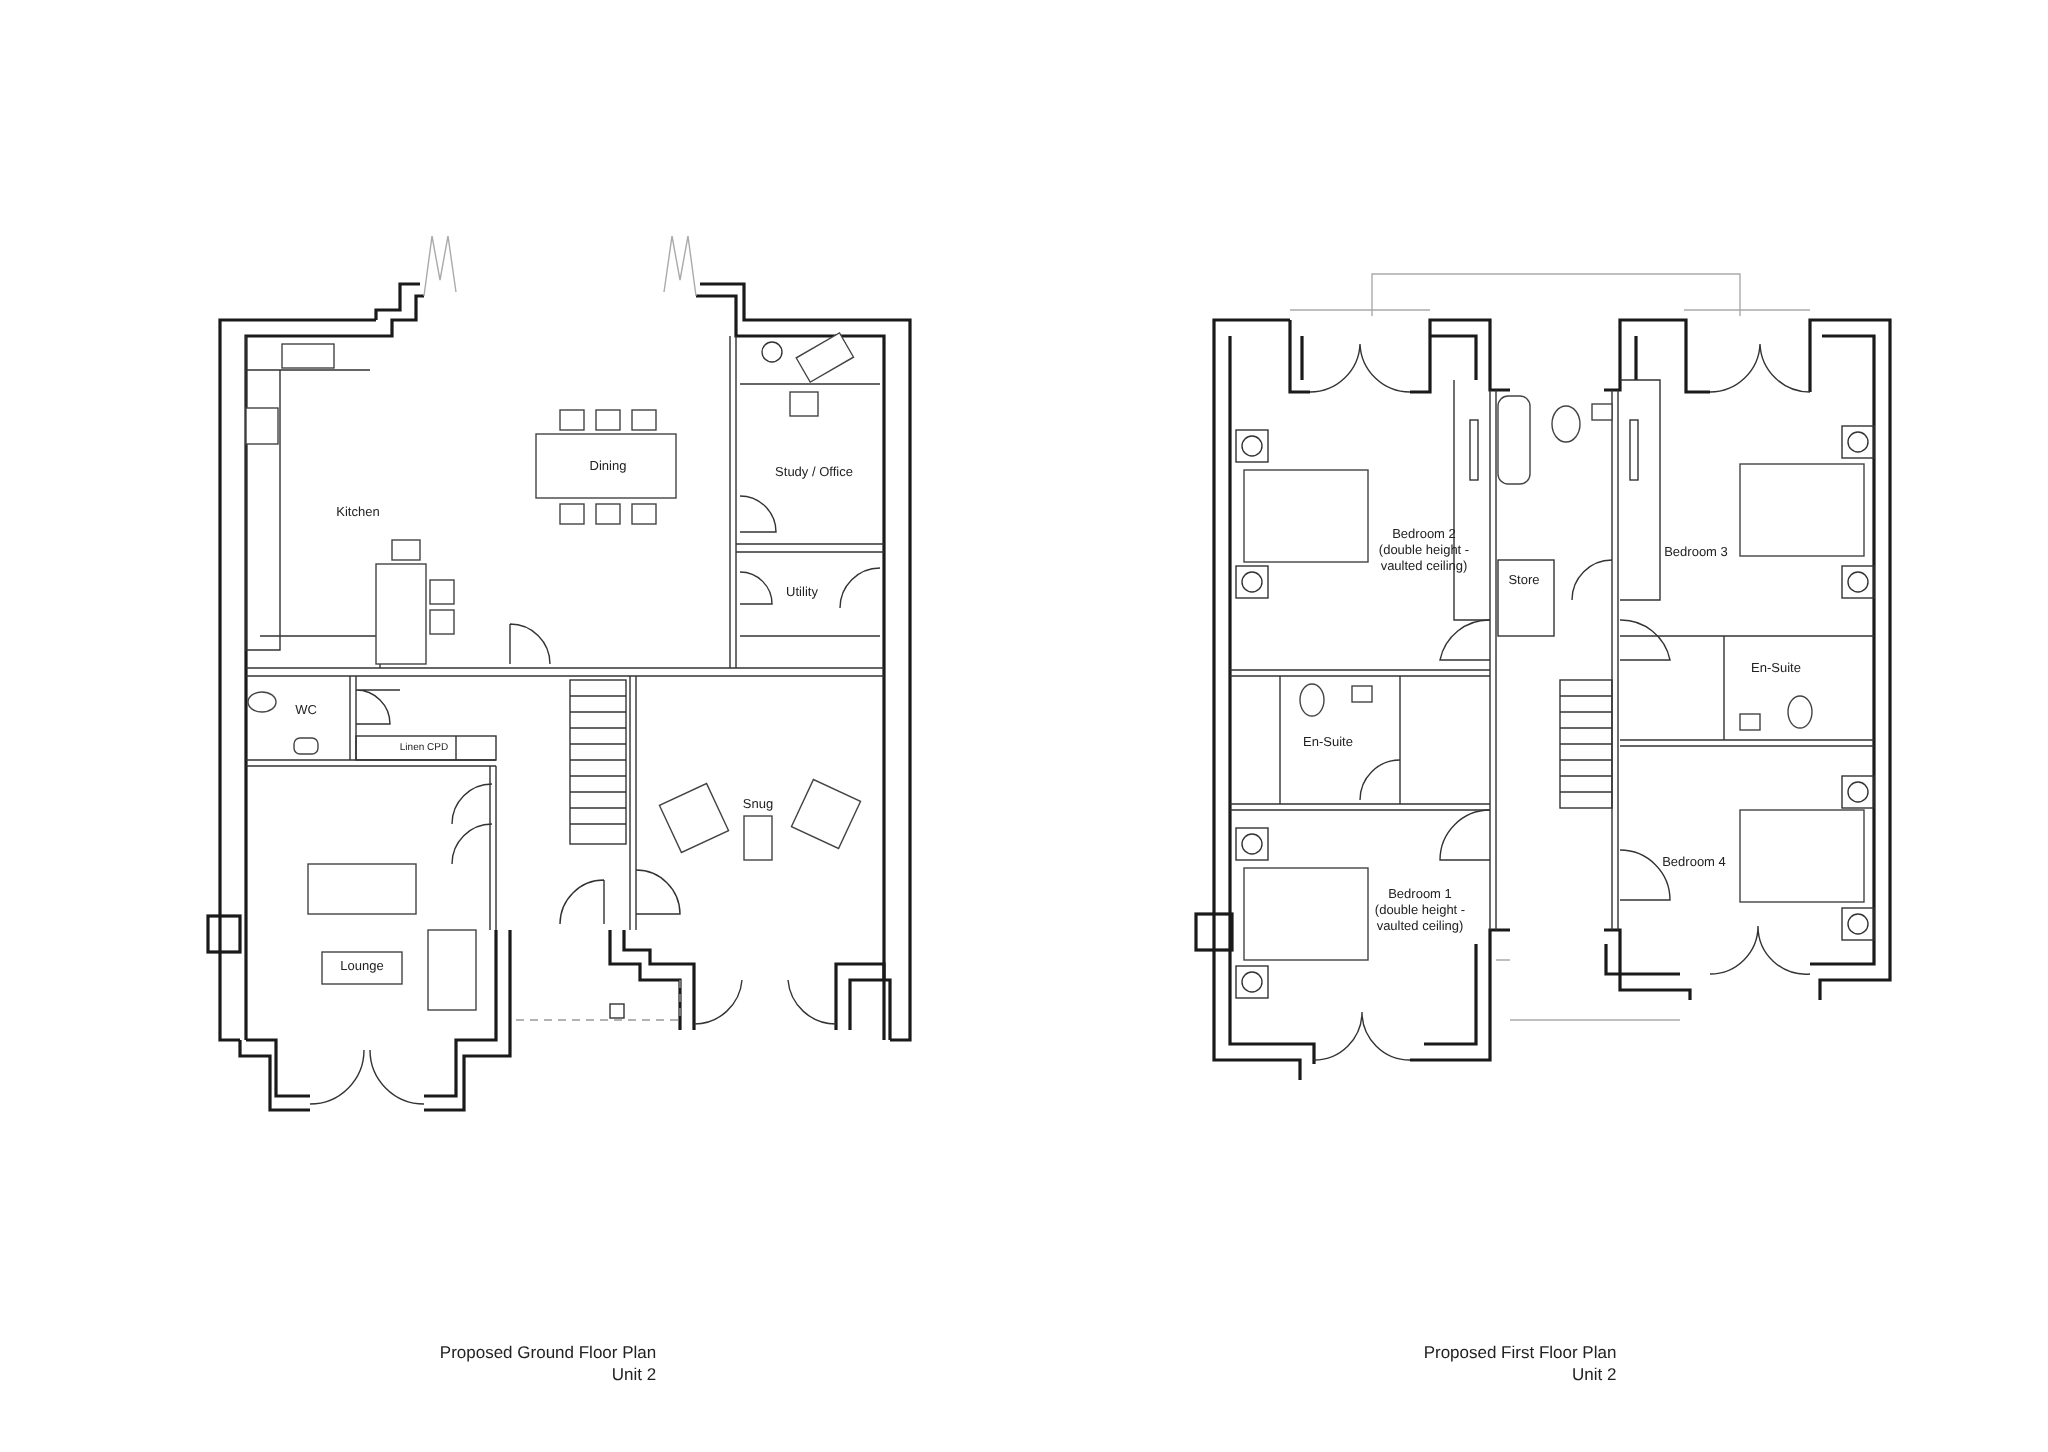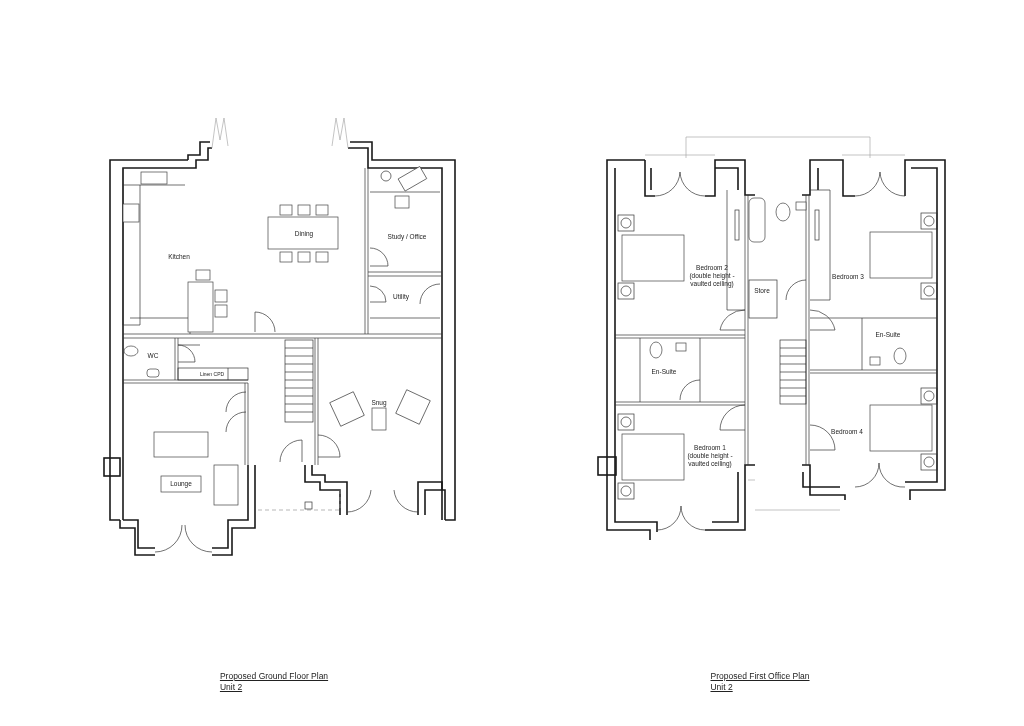--- a/index.html
+++ b/index.html
@@ -4,21 +4,21 @@
 <style>
   html, body { margin:0; padding:0; background:#ffffff; }
   body { width:1024px; height:726px; position:relative; overflow:hidden; font-family:"Liberation Sans", sans-serif; }
   svg { position:absolute; left:0; top:0; }
   .wall { fill:none; stroke:#1a1a1a; stroke-width:1.6; }
   .thin { fill:none; stroke:#333; stroke-width:0.7; }
   .fx { fill:#fff; stroke:#444; stroke-width:0.7; }
   .ghost { fill:none; stroke:#aaa; stroke-width:0.7; }
   .dash { fill:none; stroke:#999; stroke-width:0.7; stroke-dasharray:4 3; }
   .lbl { position:absolute; font-size:6.5px; color:#222; text-align:center; line-height:8px; white-space:pre; transform:translate(-50%,-50%); }
-  .cap { position:absolute; font-size:8.5px; color:#222; text-align:left; line-height:11px; transform:translateX(-50%);text-decoration:underline; }
+  .cap { position:absolute; font-size:8.5px; color:#222; text-align:right; line-height:11px; transform:translateX(-50%); }
 </style>
 </head>
 <body>
 
 <svg width="1024" height="726">
 
   <g>
 
     <path class="wall" d="M188,160 L110,160 L110,520 L120,520 M123,520 L123,168 L188,168"></path>
     <path class="wall" d="M188,160 L188,155 L200,155 L200,142 L210,142 M188,168 L196,168 L196,160 L208,160 L208,148 L212,148"></path>
@@ -213,15 +213,15 @@
 <div class="lbl" style="left:710px;top:456px">Bedroom 1
 (double height -
 vaulted ceiling)</div>
 <div class="lbl" style="left:847px;top:432px">Bedroom 4</div>
 
 <div class="cap" style="left:274px;top:671px">
   <div>Proposed Ground Floor Plan</div>
   <div>Unit 2</div>
 </div>
 <div class="cap" style="left:760px;top:671px">
-  <div>Proposed First Office Plan</div>
+  <div>Proposed First Floor Plan</div>
   <div>Unit 2</div>
 </div>
 
 </body></html>

